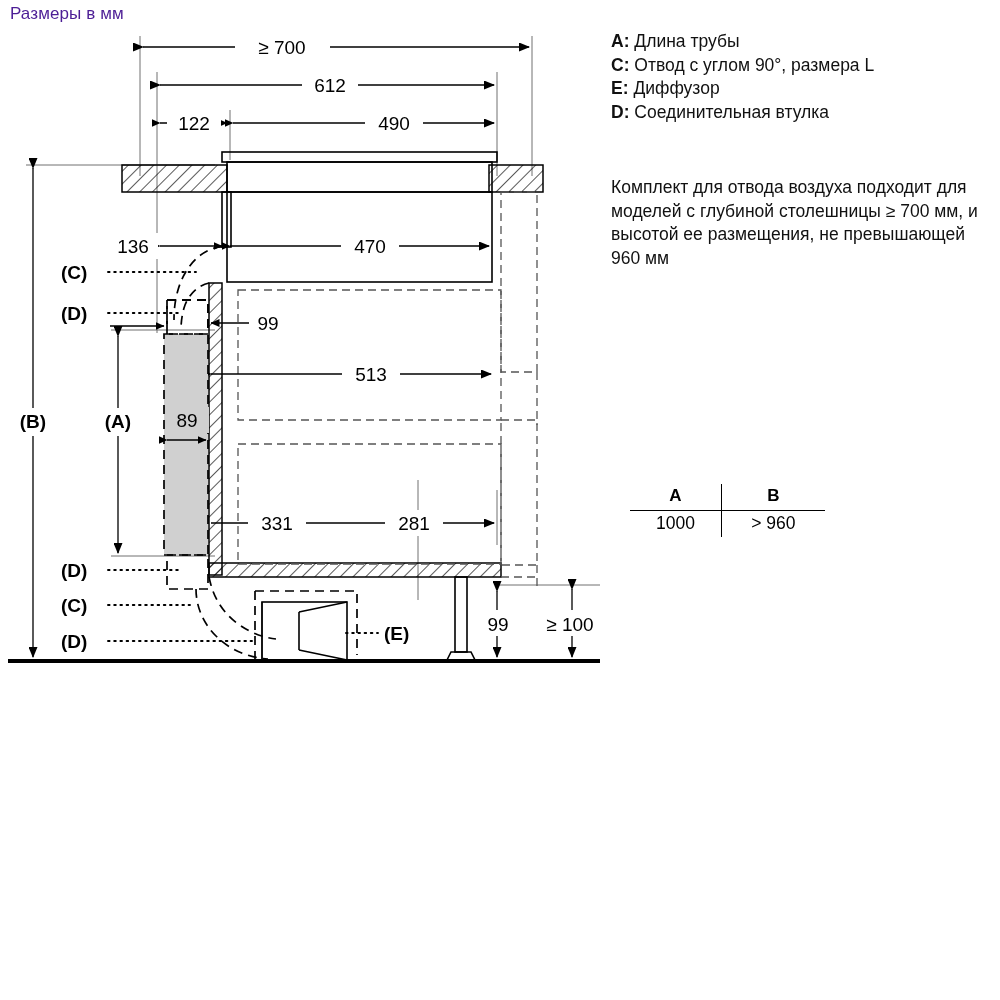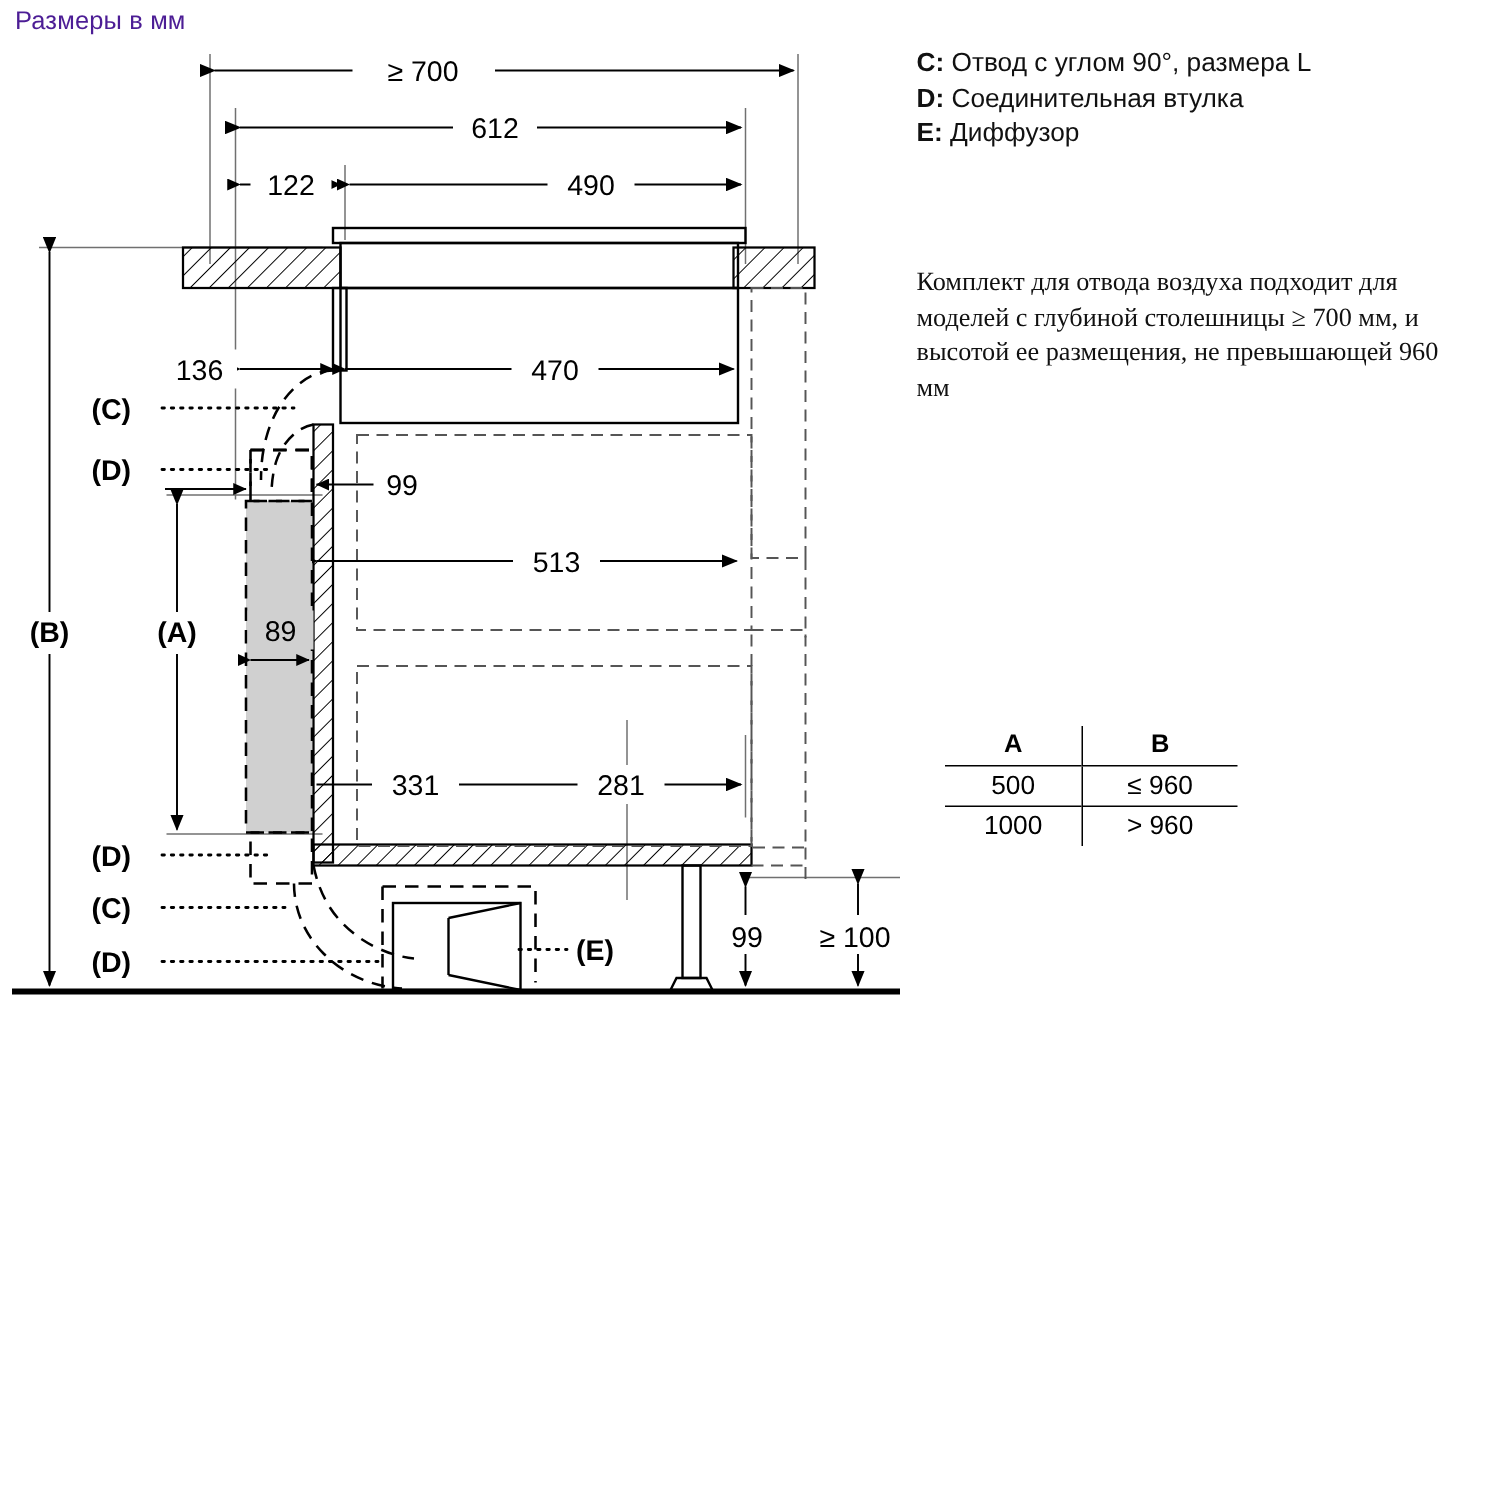--- a/index.html
+++ b/index.html
@@ -34,21 +34,20 @@
   }
   #legend .row { white-space: nowrap; }
   #legend .key { font-weight: bold; }
   #note {
     position: absolute;
     left: 611px; top: 176px;
     font-size: 17.5px;
     line-height: 23.5px;
     color: #111;
     width: 372px;
-    font-family: Liberation Serif, serif;
   }
   #note p { margin: 0; }
   #abtable {
     position: absolute;
     left: 630px; top: 484px;
     width: 195px;
     border-collapse: collapse;
     font-size: 17.5px;
   }
   #abtable td, #abtable th {
@@ -74,41 +73,38 @@
   .lbltxt  { font-family:"Liberation Sans", sans-serif; font-size:19px; font-weight:bold; fill:#000; }
 </style>
 </head>
 <body>
 
 <div id="page">
 
   <div id="title">Размеры в мм</div>
 
   <div id="legend">
+    <div class="row"><span class="key">A:</span> <span>Длина трубы</span></div>
     <div class="row"><span class="key">C:</span> <span>Отвод с углом 90°, размера L</span></div>
+    <div class="row"><span class="key">E:</span> <span>Диффузор</span></div>
     <div class="row"><span class="key">D:</span> <span>Соединительная втулка</span></div>
-    <div class="row"><span class="key">E:</span> <span>Диффузор</span></div>
   </div>
 
   <div id="note">
     <p>Комплект для отвода воздуха подходит для моделей с глубиной столешницы ≥ 700 мм, и высотой ее размещения, не превышающей 960 мм</p>
   </div>
 
   <table id="abtable">
     <thead>
       <tr>
         <th>A</th>
         <th class="divcol">B</th>
       </tr>
     </thead>
     <tbody>
-      <tr>
-        <td>500</td>
-        <td class="divcol">≤ 960</td>
-      </tr>
       <tr>
         <td>1000</td>
         <td class="divcol">&gt; 960</td>
       </tr>
     </tbody>
   </table>
 
   <svg width="1000" height="1000" viewBox="0 0 1000 1000">
     <defs>
       <pattern id="hatch" patternUnits="userSpaceOnUse" width="9" height="9" patternTransform="rotate(45)">

